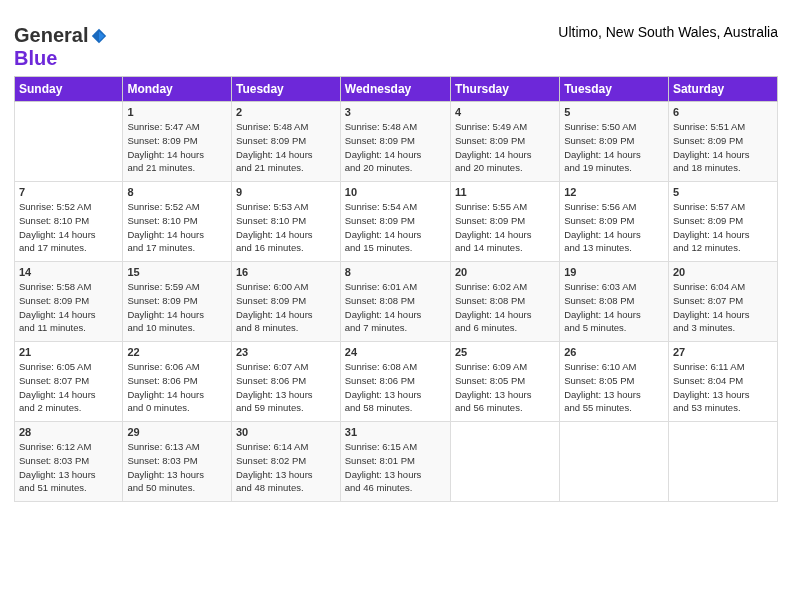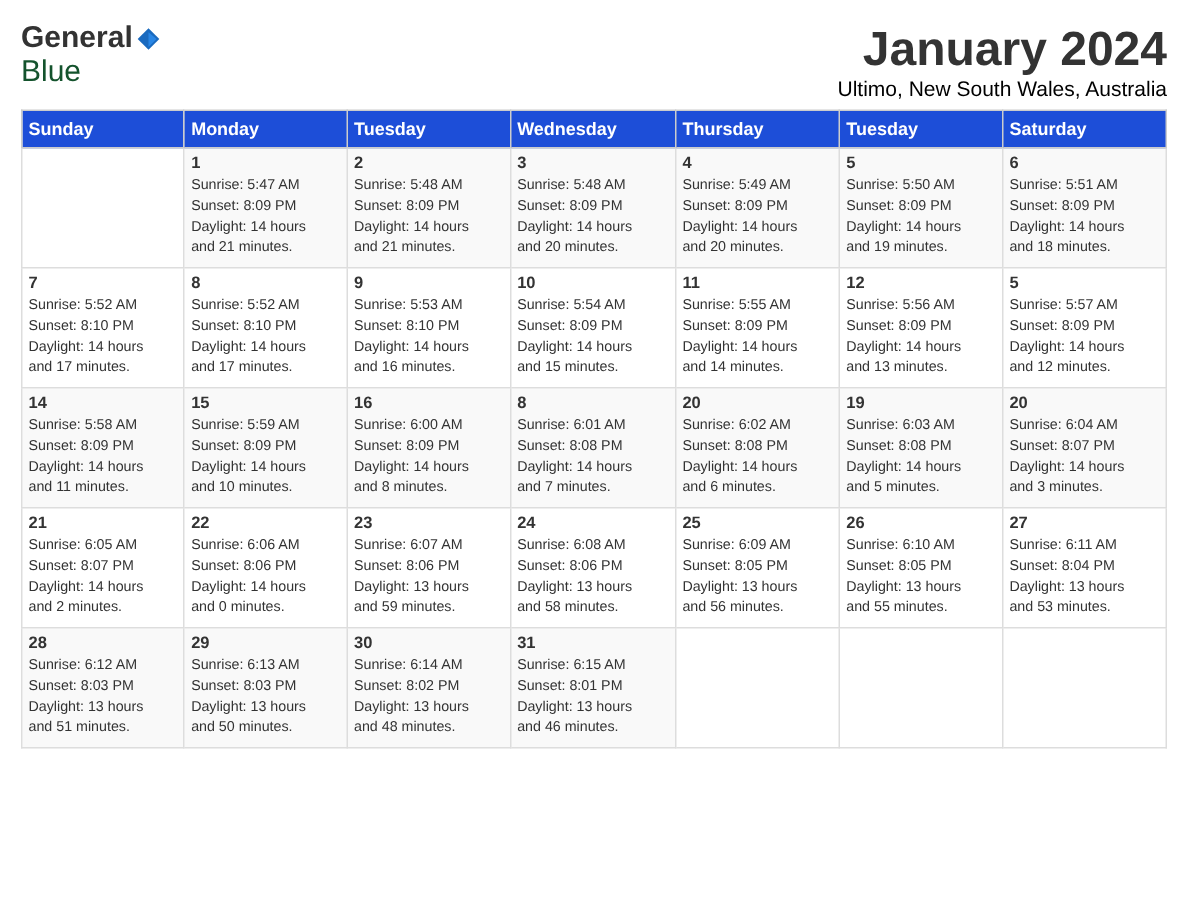--- a/index.html
+++ b/index.html
@@ -5,21 +5,21 @@
     * { margin: 0; padding: 0; box-sizing: border-box; }
     body {
       font-family: Arial, sans-serif;
       background: #fff;
       width: 792px;
       height: 612px;
       overflow: hidden;
     }
     .page {
       width: 792px;
-      padding: 14px 14px;
+      padding: 24px 14px;
     }
     .header-area {
       display: flex;
       justify-content: space-between;
       align-items: flex-start;
       margin-bottom: 6px;
     }
     .logo {
       display: flex;
       flex-direction: column;
@@ -50,21 +50,21 @@
     .location-subtitle {
       font-size: 14px;
       color: #000000;
     }
     table {
       width: 100%;
       border-collapse: collapse;
       font-size: 10px;
     }
     thead tr th {
-      background-color: #1d4ed8;
+      background-color: #6d28d9;
       color: #fff;
       padding: 5px 4px;
       text-align: left;
       font-size: 12px;
       font-weight: bold;
       border: 1px solid #ccc;
     }
     tbody tr td {
       vertical-align: top;
       padding: 4px 4px;
@@ -97,25 +97,24 @@
   <div class="header-area">
     <div class="logo">
       <div class="logo-text">
         <span class="logo-general">General</span>
         <svg class="logo-icon" viewBox="0 0 20 20">
           <polygon points="10,2 18,10 10,18 2,10" fill="#1a6abf"></polygon>
           <polygon points="10,5 16,10 10,16" fill="#3399ff" opacity="0.6"></polygon>
         </svg>
       </div>
       <div style="display:flex; align-items:center;">
-        <span class="logo-blue" style="color:#14532d; font-size:20px; font-weight:normal;">Blue</span>
+        <span class="logo-blue" style="color:#6d28d9; font-size:20px; font-weight:bold;">Blue</span>
       </div>
     </div>
     <div class="title-area">
-      <div class="month-title">January 2024</div>
       <div class="location-subtitle">Ultimo, New South Wales, Australia</div>
     </div>
   </div>
 
   <table>
     <thead>
       <tr>
       <th>Sunday</th>
           <th>Monday</th>
           <th>Tuesday</th>

